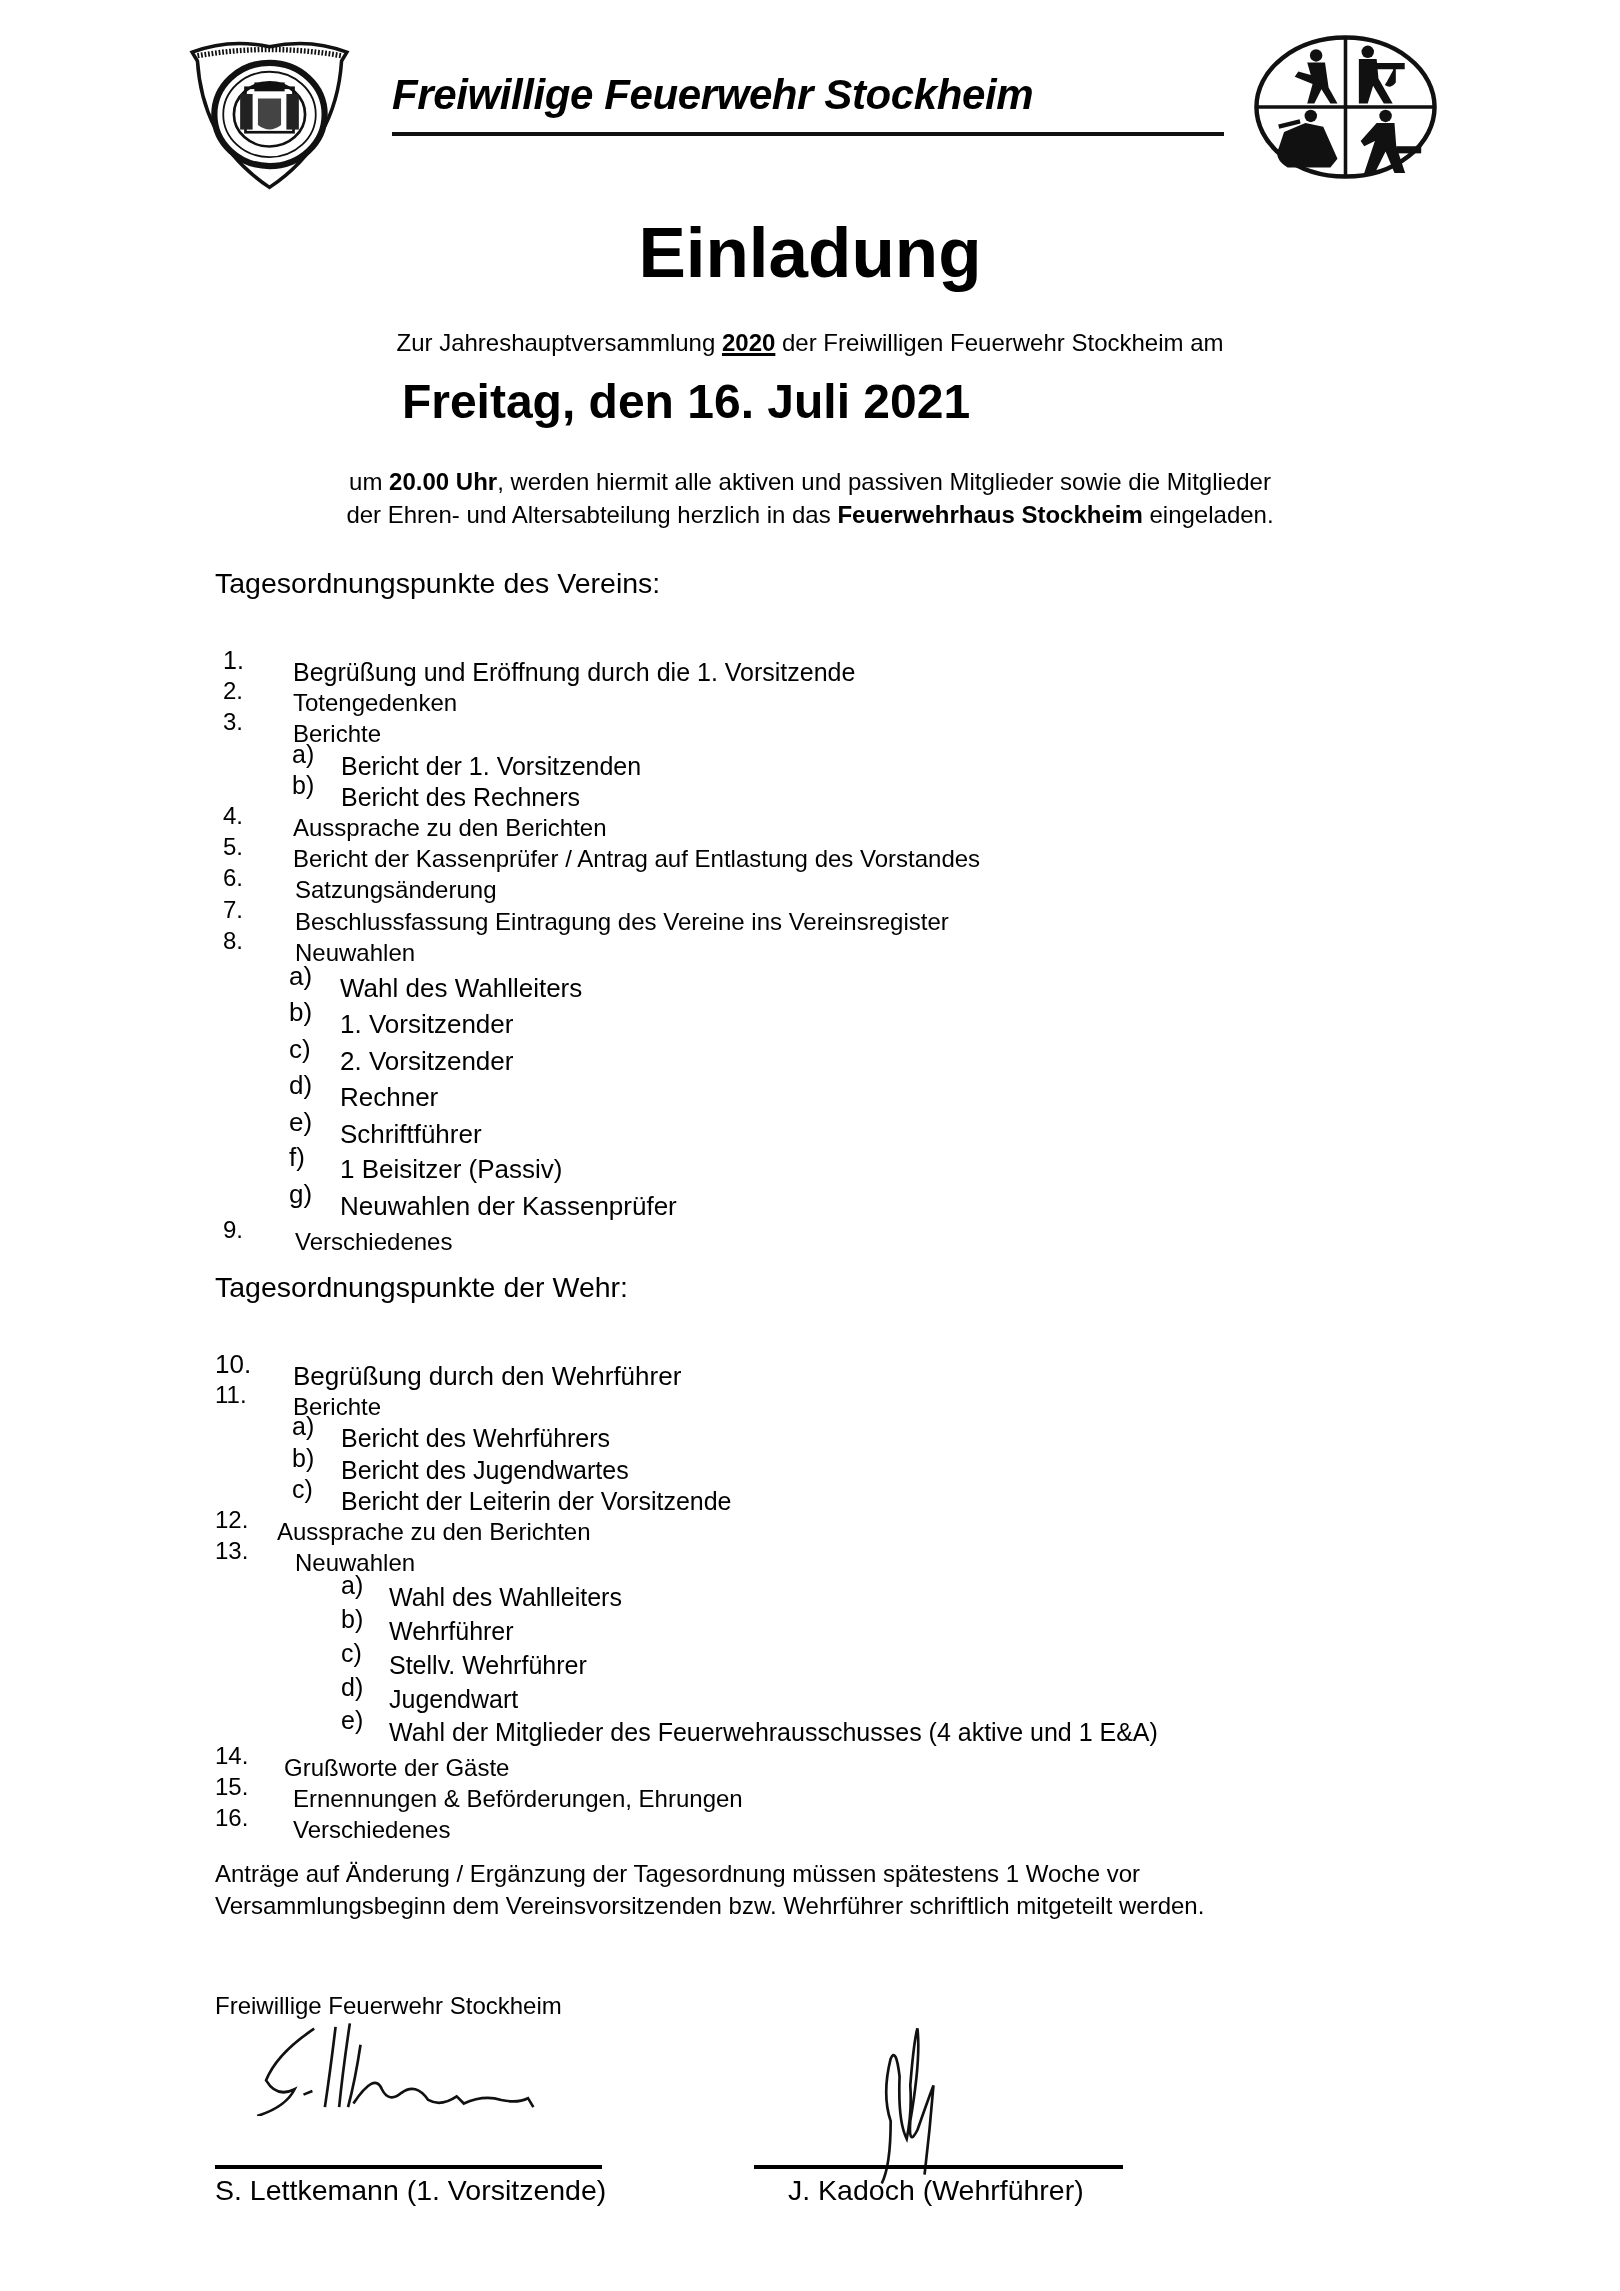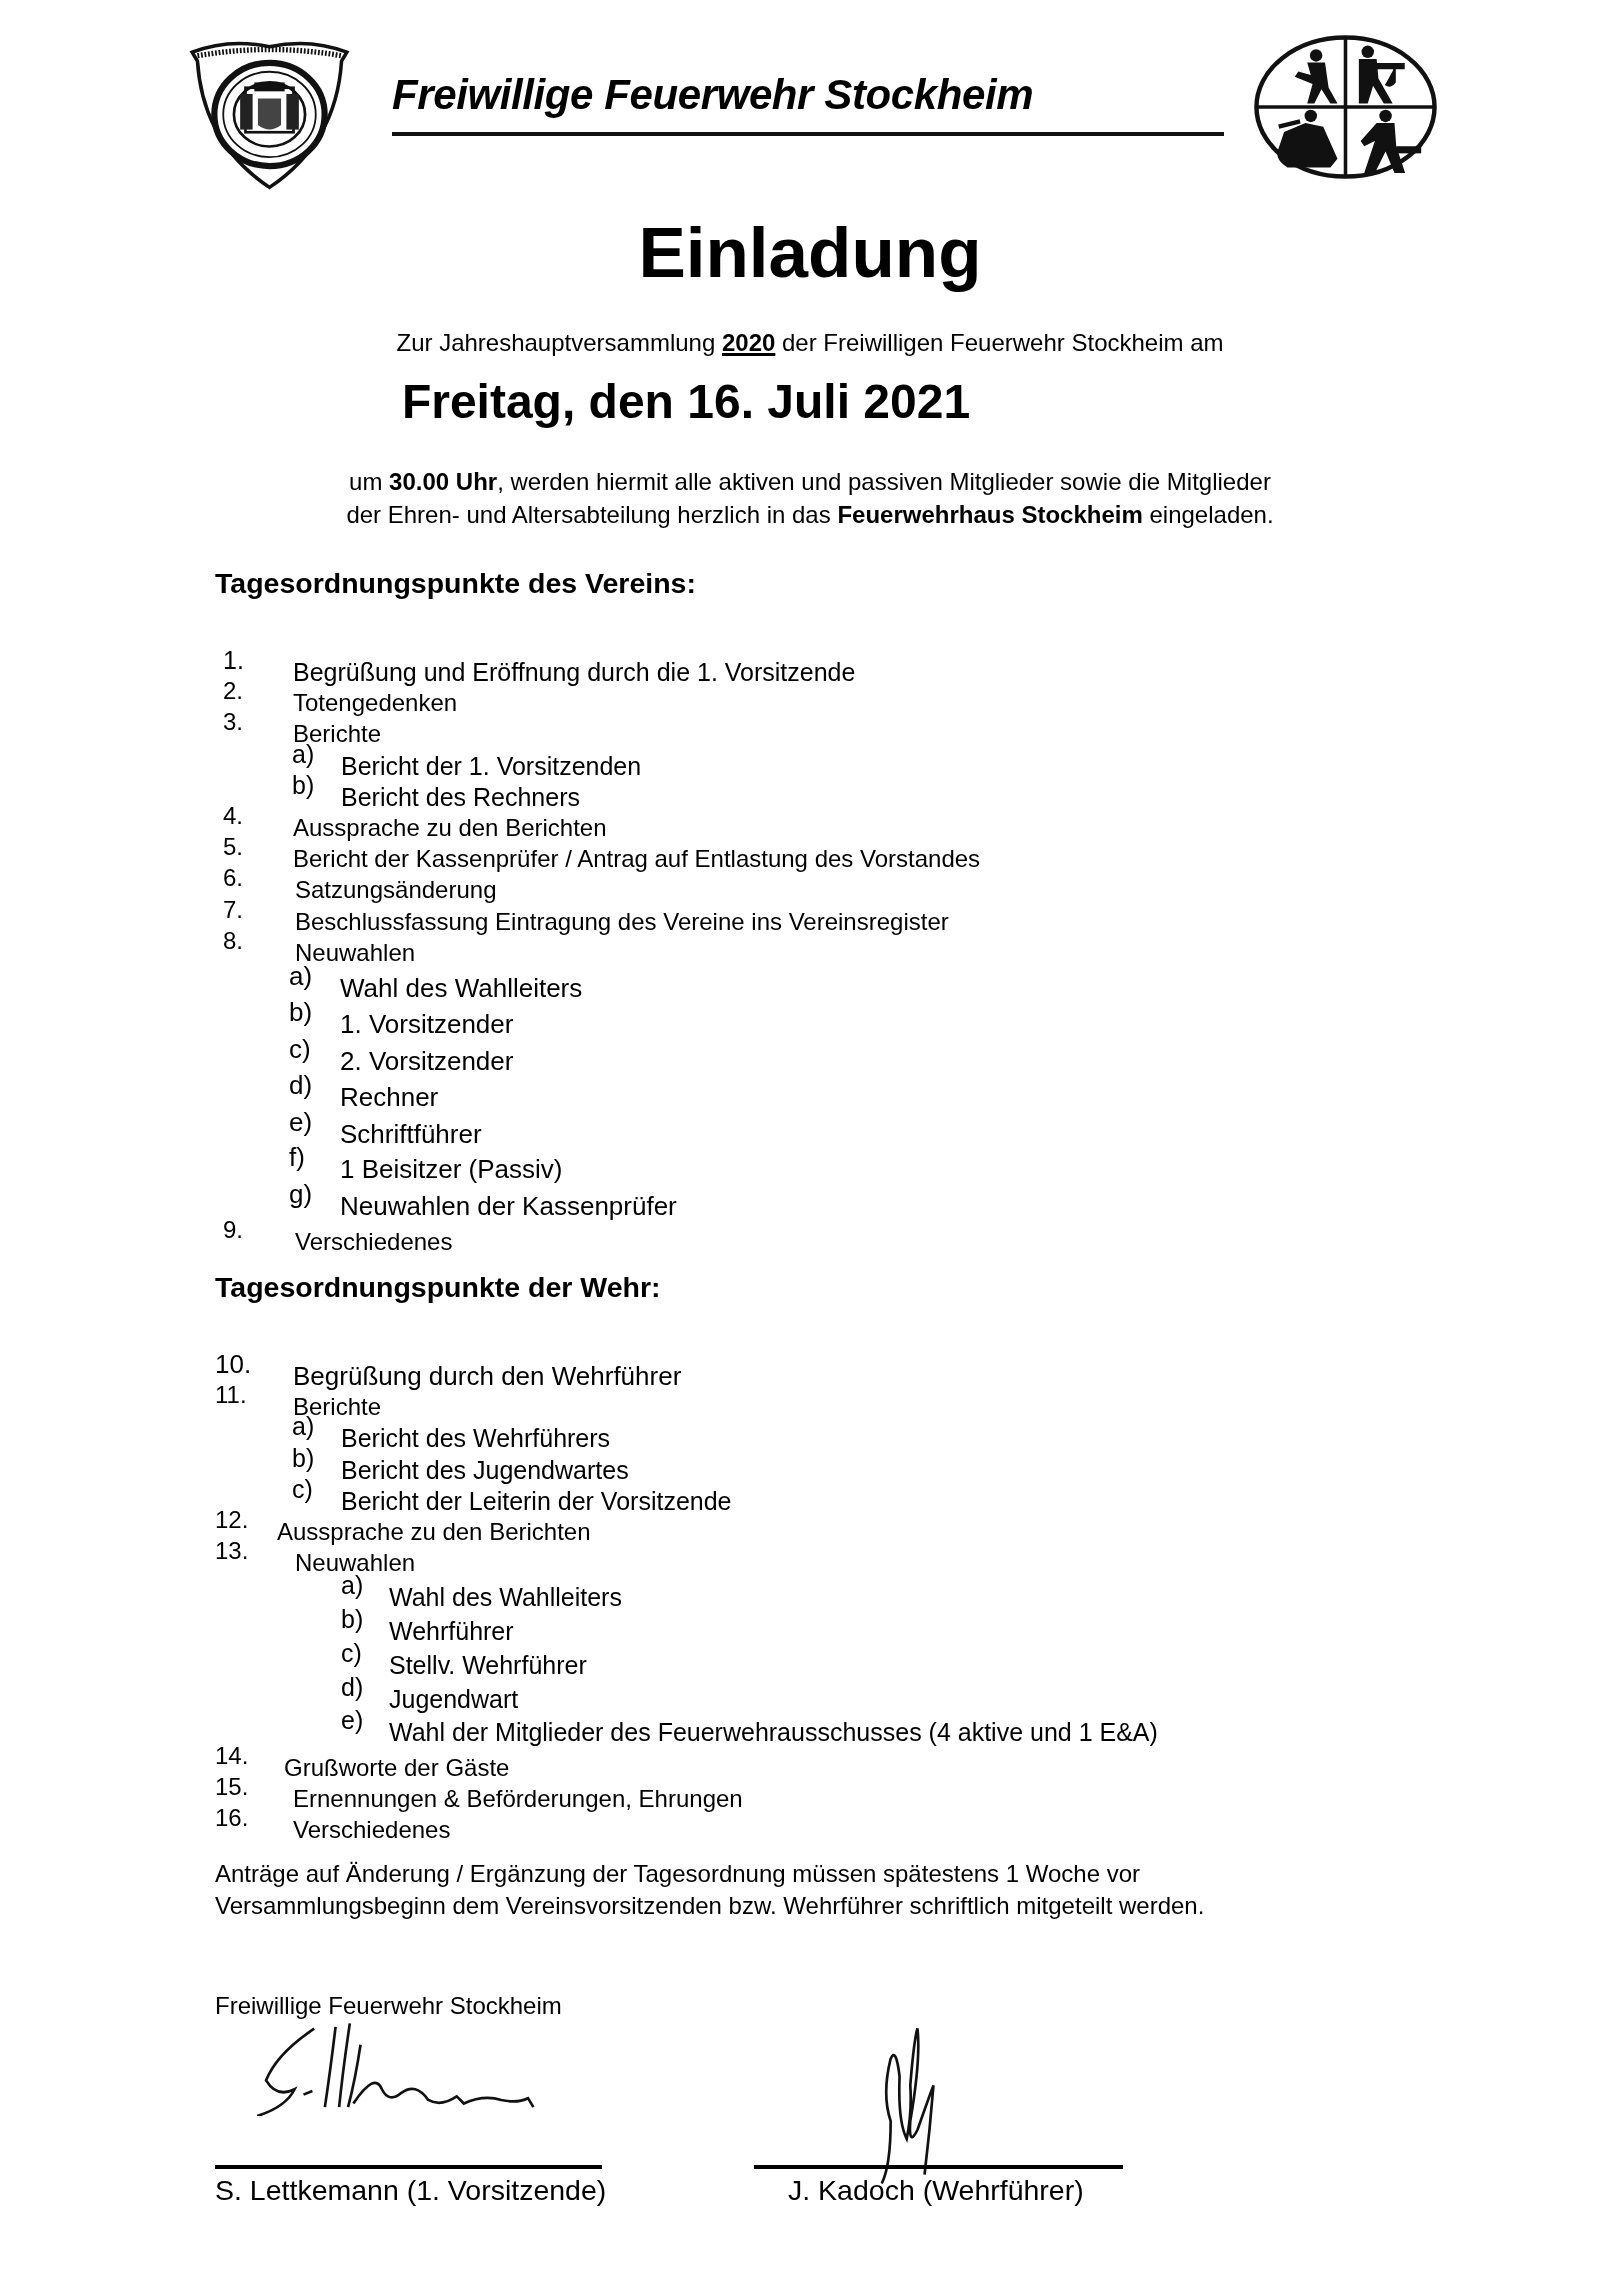--- a/index.html
+++ b/index.html
@@ -14,21 +14,21 @@
                 letter-spacing: -0.4px; white-space: nowrap; }
   #header-rule { left: 392px; top: 132px; width: 832px; height: 3.6px; background: #111; }
 
   #title { left: 0; width: 1620px; top: 212px; text-align: center; font-size: 71px; font-weight: bold; }
   #intro { left: 0; width: 1620px; top: 329px; text-align: center; font-size: 24px; }
   #intro .year { font-weight: bold; text-decoration: underline; text-decoration-thickness: 2.7px; }
   #date { left: 0; width: 1372px; top: 374px; text-align: center; font-size: 48px; font-weight: bold; }
   #body-para { left: 0; width: 1620px; top: 465px; text-align: center; font-size: 24px; line-height: 33px; }
   #body-para b { font-weight: bold; }
 
-  .section-heading { font-size: 28.5px; font-weight: bold; white-space: nowrap; }
+  .section-heading { font-size: 28.5px; font-weight: normal; white-space: nowrap; }
   #heading-verein { left: 215px; top: 567px; }
   #heading-wehr { left: 215px; top: 1271px; }
 
   .item { position: absolute; font-size: 24px; white-space: nowrap; line-height: 28.5px; }
   .item .num { position: absolute; left: 0; top: 0; }
   .item .txt { position: absolute; top: 12px; }
 
   #closing { left: 215px; top: 1858px; font-size: 24px; line-height: 32px; white-space: nowrap; }
   #closing .l3 { padding-left: 1.8px; }
 
@@ -79,21 +79,21 @@
 
   <circle cx="150" cy="92" r="7" fill="#111"></circle>
   <path d="M140 100 L160 100 L162 126 L172 156 L160 156 L150 132 L138 156 L126 156 L138 120 L126 126 L122 120 Z" fill="#111"></path>
   <rect x="162" y="126" width="28" height="8" fill="#111"></rect>
 </svg>
 
 <div id="title" class="abs">Einladung</div>
 <div id="intro" class="abs"><span>Zur Jahreshauptversammlung </span><span class="year">2020</span><span> der Freiwilligen Feuerwehr Stockheim am</span></div>
 <div id="date" class="abs">Freitag, den 16. Juli 2021</div>
 <div id="body-para" class="abs">
-  <div><span>um </span><b>30.00 Uhr</b><span>, werden hiermit alle aktiven und passiven Mitglieder sowie die Mitglieder</span></div>
+  <div><span>um </span><b>20.00 Uhr</b><span>, werden hiermit alle aktiven und passiven Mitglieder sowie die Mitglieder</span></div>
   <div><span>der Ehren- und Altersabteilung herzlich in das </span><b>Feuerwehrhaus Stockheim</b><span> eingeladen.</span></div>
 </div>
 
 <div id="heading-verein" class="abs section-heading">Tagesordnungspunkte des Vereins:</div>
 <div id="list-verein">
     <div class="item" style="top: 646px; left: 223px; font-size: 25px;">
       <span class="num">1.</span>
       <span class="txt" style="left: 70px;">Begrüßung und Eröffnung durch die 1. Vorsitzende</span>
     </div>
     <div class="item" style="top: 677px; left: 223px; font-size: 24px;">

